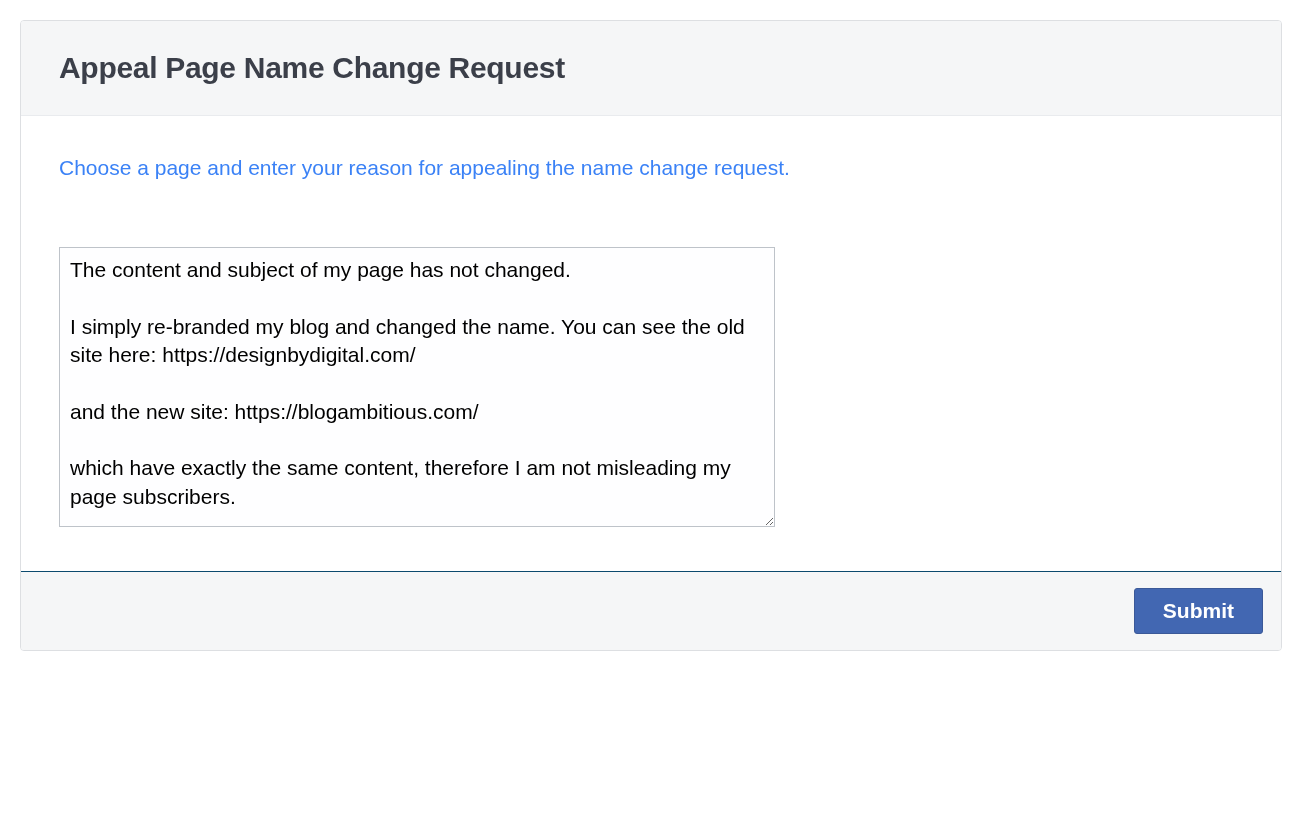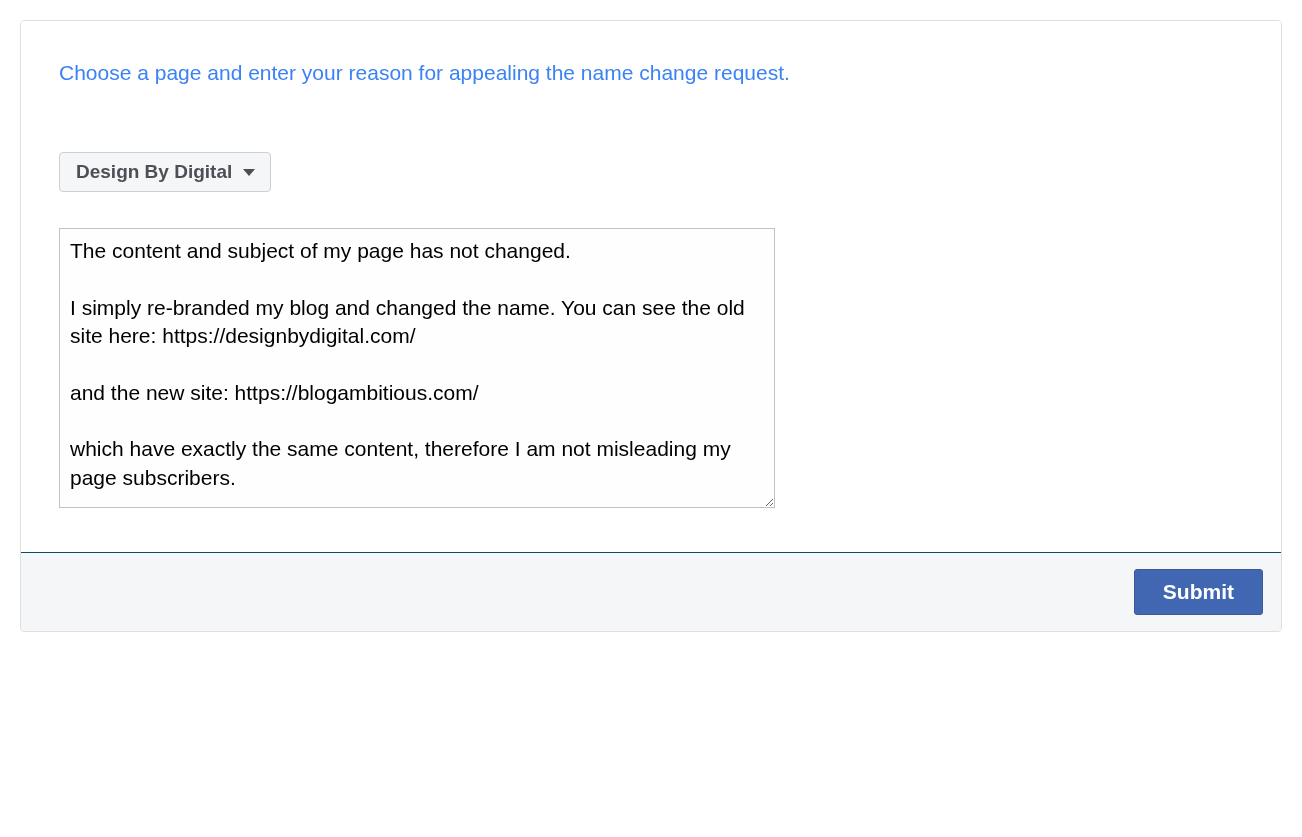--- a/index.html
+++ b/index.html
@@ -98,33 +98,28 @@
       border-radius: 3px;
       cursor: pointer;
       font-family: inherit;
     }
   </style>
 </head>
 <body>
 
 <div class="panel">
 
+  <div class="panel-header">
+    <h1>Appeal Page Name Change Request</h1>
+  </div>
 
   <div class="panel-body">
     <p class="intro-text">Choose a page and enter your reason for appealing the name change request.</p>
 
     <div class="field-group">
-      <button type="button" class="page-select-btn">
-        <span>Design By Digital</span>
-        <span class="caret">
-          <svg width="14" height="10" viewBox="0 0 14 10">
-              <polygon points="1,2 13,2 7,9" fill="#4b4f56"></polygon>
-            </svg>
-        </span>
-      </button>
     </div>
 
     <div class="field-group" style="margin-bottom:0;">
       <textarea class="appeal-textarea" style="">The content and subject of my page has not changed.
 
 I simply re-branded my blog and changed the name. You can see the old site here: https://designbydigital.com/
 
 and the new site: https://blogambitious.com/
 
 which have exactly the same content, therefore I am not misleading my page subscribers.</textarea>

